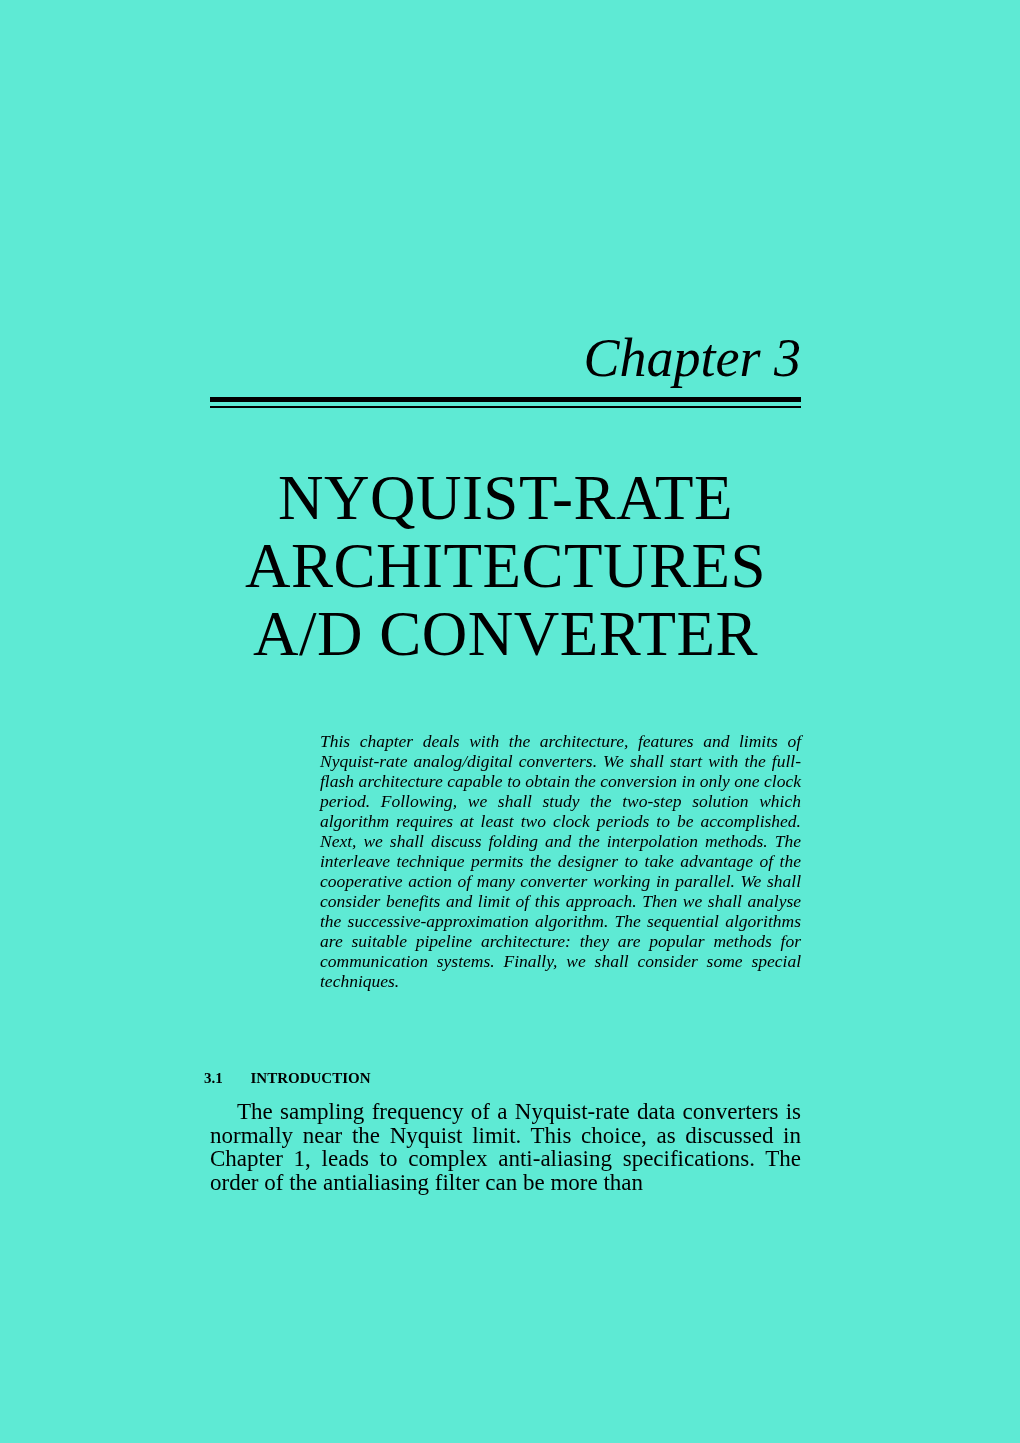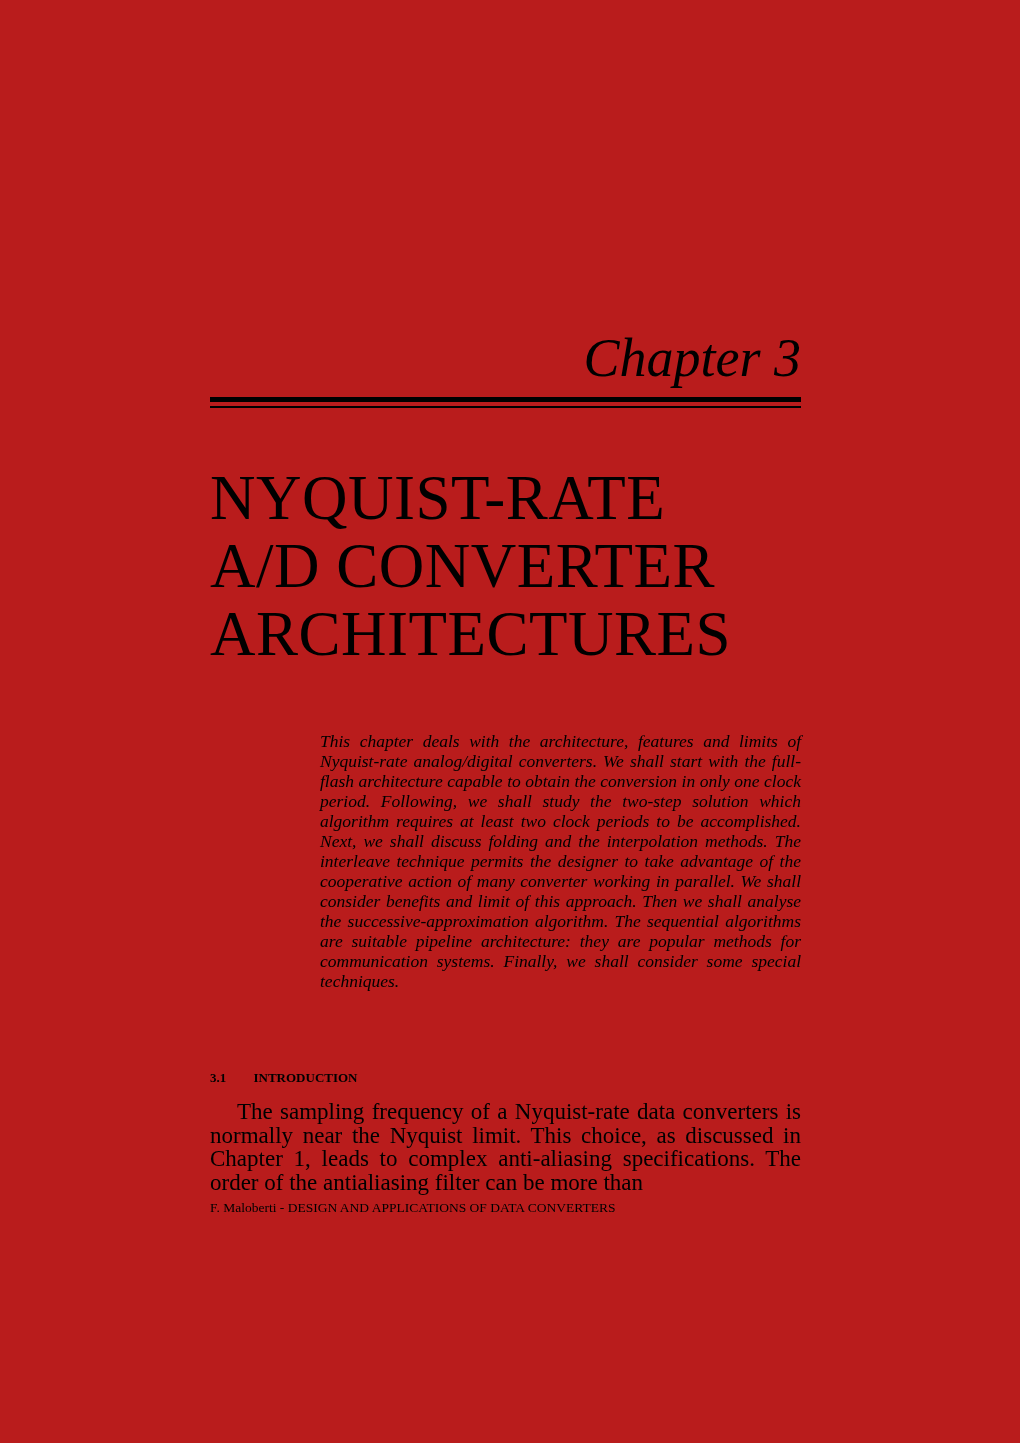--- a/index.html
+++ b/index.html
@@ -11,21 +11,21 @@
     height: 1443px;
     background: #ffffff;
     position: relative;
     font-family: "Liberation Serif", serif;
     color: #000000;
     overflow: hidden;
   }
   .page {
     position: absolute;
     inset: 0;
-    background: #b91c1c;
+    background: #5eead4;
   }
   .chapter-label {
     position: absolute;
     left: 210px;
     width: 591px;
     top: 328px;
     text-align: right;
     font-style: italic;
     font-size: 54px;
     line-height: 60px;
@@ -38,42 +38,42 @@
     top: 397px;
     height: 4px;
     border-top: 5px solid #000;
     border-bottom: 2px solid #000;
   }
   .chapter-title {
     position: absolute;
     left: 210px;
     width: 591px;
     top: 464px;
-    text-align: left;
+    text-align: center;
     font-size: 63px;
     line-height: 68px;
     letter-spacing: 0.5px;
     font-weight: normal;
   }
   .abstract {
     position: absolute;
     left: 320px;
     width: 481px;
     top: 731px;
     font-style: italic;
     font-size: 17.5px;
     line-height: 20px;
     text-align: justify;
   }
   .section-heading {
     position: absolute;
-    left: 210px;
+    left: 204px;
     top: 1066px;
     font-weight: bold;
-    font-size: 13px;
+    font-size: 15px;
     line-height: 24px;
   }
   .section-number {
     margin-right: 24px;
   }
   .body-par {
     position: absolute;
     left: 210px;
     width: 591px;
     top: 1100px;
@@ -95,28 +95,27 @@
 <body>
 
 <div class="page">
 
   <div class="chapter-label">Chapter 3</div>
 
   <div class="double-rule"></div>
 
   <div class="chapter-title">
     <div>NYQUIST-RATE</div>
+    <div>ARCHITECTURES</div>
     <div>A/D CONVERTER</div>
-    <div>ARCHITECTURES</div>
   </div>
 
   <div class="abstract">This chapter deals with the architecture, features and limits of Nyquist-rate analog/digital converters. We shall start with the full-flash architecture capable to obtain the conversion in only one clock period. Following, we shall study the two-step solution which algorithm requires at least two clock periods to be accomplished. Next, we shall discuss folding and the interpolation methods. The interleave technique permits the designer to take advantage of the cooperative action of many converter working in parallel. We shall consider benefits and limit of this approach. Then we shall analyse the successive-approximation algorithm. The sequential algorithms are suitable pipeline architecture: they are popular methods for communication systems. Finally, we shall consider some special techniques.</div>
 
   <div class="section-heading">
     <span class="section-number">3.1</span>
     <span>INTRODUCTION</span>
   </div>
 
   <div class="body-par">The sampling frequency of a Nyquist-rate data converters is normally near the Nyquist limit. This choice, as discussed in Chapter 1, leads to complex anti-aliasing specifications. The order of the antialiasing filter can be more than</div>
 
-  <div class="footer">F. Maloberti - DESIGN AND APPLICATIONS OF DATA CONVERTERS</div>
 
 </div>
 
 </body></html>

